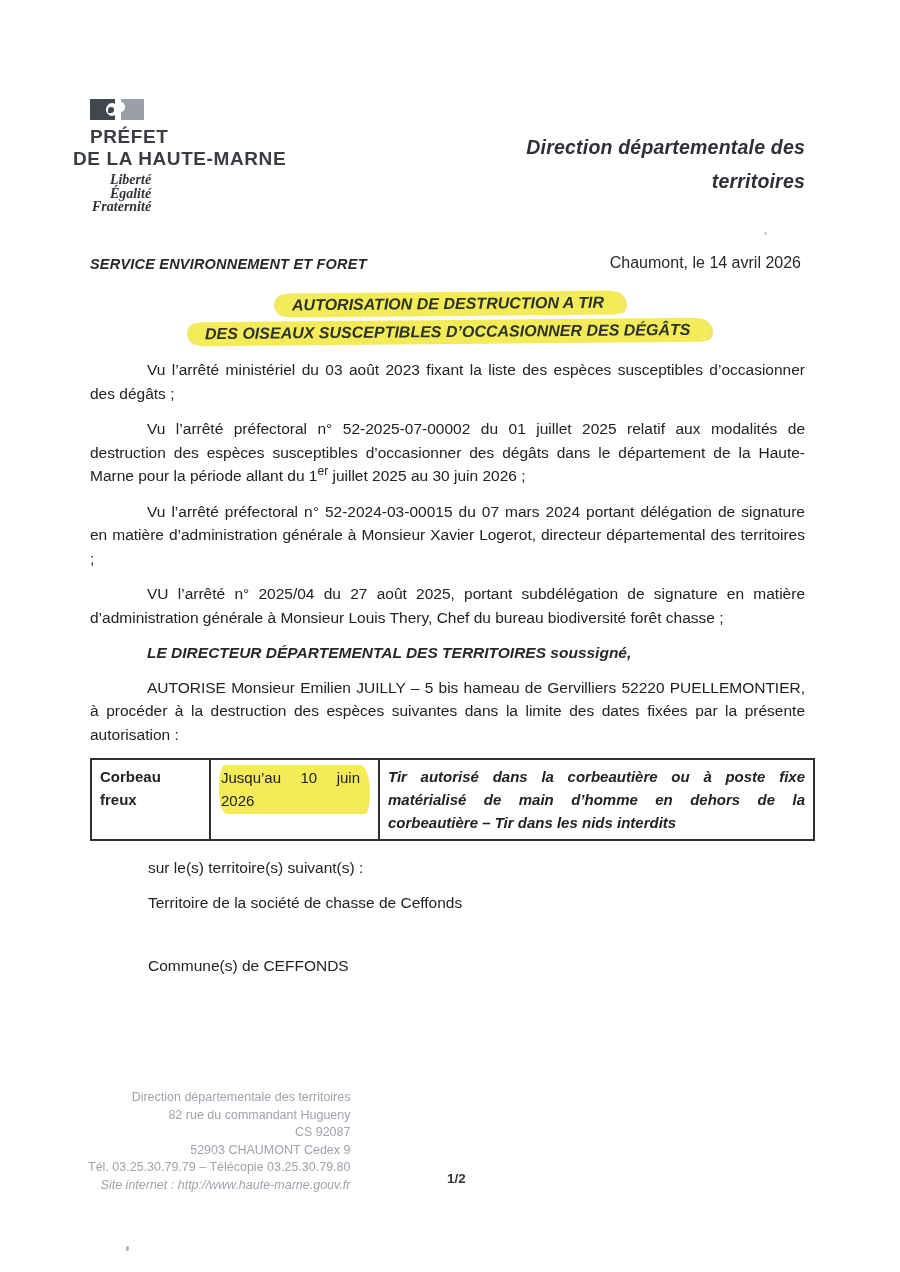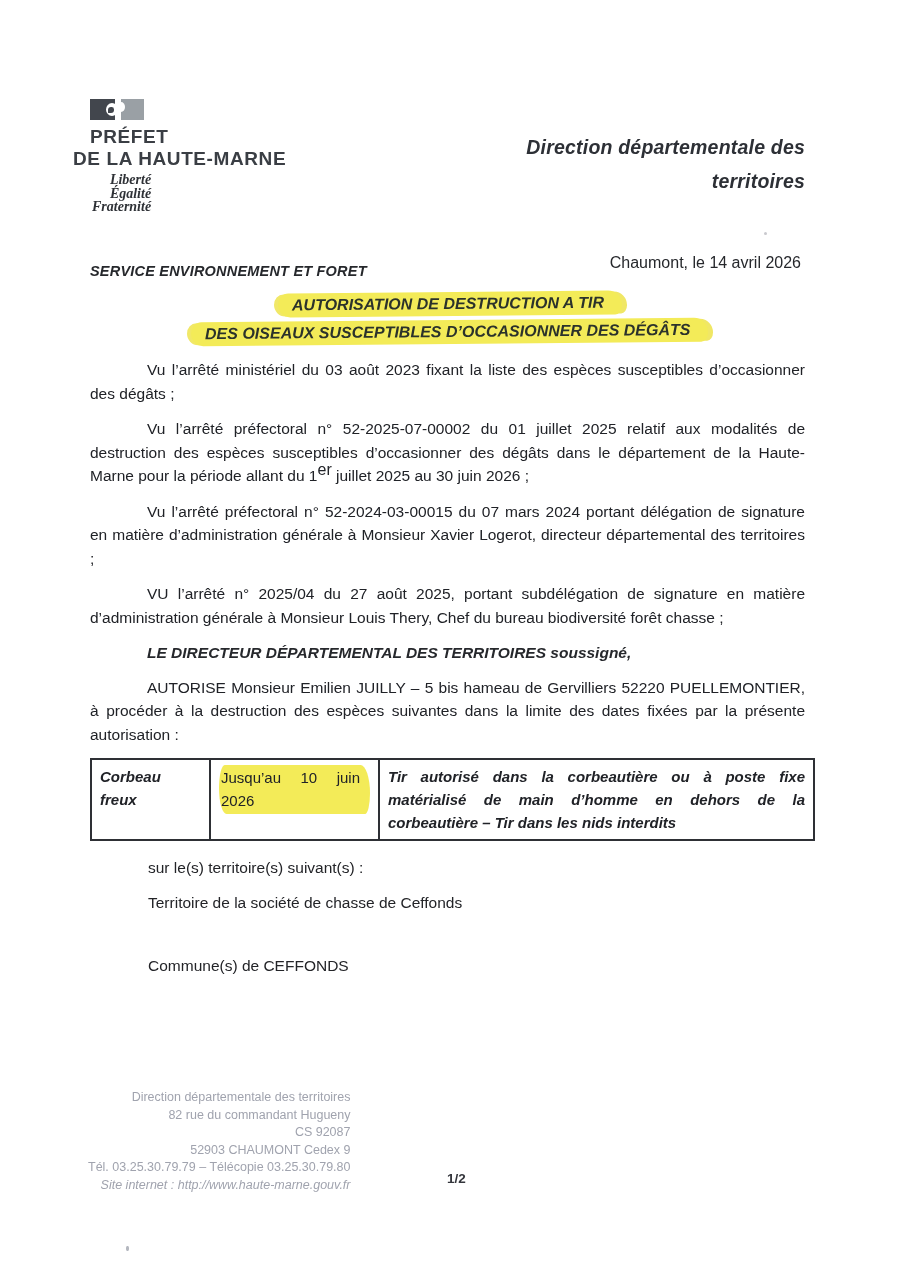--- a/index.html
+++ b/index.html
@@ -22,42 +22,42 @@
   .prefet2 { left:73px; top:148px; font-size:19px; font-weight:bold; letter-spacing:0.6px; color:#3a3e44; }
   .motto { left:92px; top:173px; font-family:"Liberation Serif", serif; font-style:italic; font-weight:bold;
            font-size:14px; line-height:13.5px; color:#2f3237; }
   .motto span { display:block; }
 
   .direction { right:95px; top:130px; text-align:right; font-size:19.5px; font-weight:bold; font-style:italic;
                color:#2d3036; line-height:34px; letter-spacing:0.2px; }
   .direction span { display:block; }
 
   
-  .service { left:90px; top:256px; font-size:14.5px; font-weight:bold; font-style:italic; color:#26282c; letter-spacing:0.2px;margin-top:7px; }
+  .service { left:90px; top:256px; font-size:14.5px; font-weight:bold; font-style:italic; color:#26282c; letter-spacing:0.2px; }
   .place-date { right:99px; top:254px; font-size:16px; color:#26282c; }
 
   
   .doc-title { left:0; width:900px; top:292px; text-align:center; font-size:16px; font-weight:bold; font-style:italic;
                color:#2b322b; }
   .doc-title .line { display:block; margin-bottom:4px; }
   .hl { display:inline-block; background:#f3eb58; padding:3px 18px 3px 14px;
         border-radius:12px 16px 8px 14px / 55% 70% 45% 60%; transform:rotate(-0.5deg);
         box-shadow:6px 0 0 -1px #f0e765, -5px 0 0 -1px #f1e868; }
 
   
   .body-text { left:90px; top:358px; width:715px; font-size:15.5px; line-height:23.5px; text-align:justify;
                color:#202227; }
   .body-text p { margin:0 0 12px 0; text-indent:57px; }
   .body-text p.director { font-weight:bold; font-style:italic; margin-top:10px; margin-bottom:11px; color:#26282c; }
-  sup.ord { font-size:16px; vertical-align:super; line-height:0; }
+  sup.ord { font-size:12px; vertical-align:super; line-height:0; }
 
   
   table.species { border-collapse:collapse; width:715px; margin-top:6px; table-layout:fixed; }
   table.species td { border:2px solid #2e3035; vertical-align:top; padding:5px 8px; font-size:15px; line-height:23px; }
-  td.c-species { width:101px; font-weight:bold; font-style:italic; }
+  td.c-species { width:101px; font-weight:bold; }
   td.c-deadline { width:151px; }
   td.c-cond { width:417px; font-weight:bold; font-style:italic; }
   .hl2 { display:inline-block; background:#f3eb58; padding:1px 10px 2px 2px; border-radius:6px 10px 5px 8px / 50% 60% 45% 55%; }
 
   
   .terr-intro { left:148px; top:859px; font-size:15.5px; }
   .terr-line1 { left:148px; top:894px; font-size:15.5px; }
   .terr-line2 { left:148px; top:957px; font-size:15.5px; }
 
   

